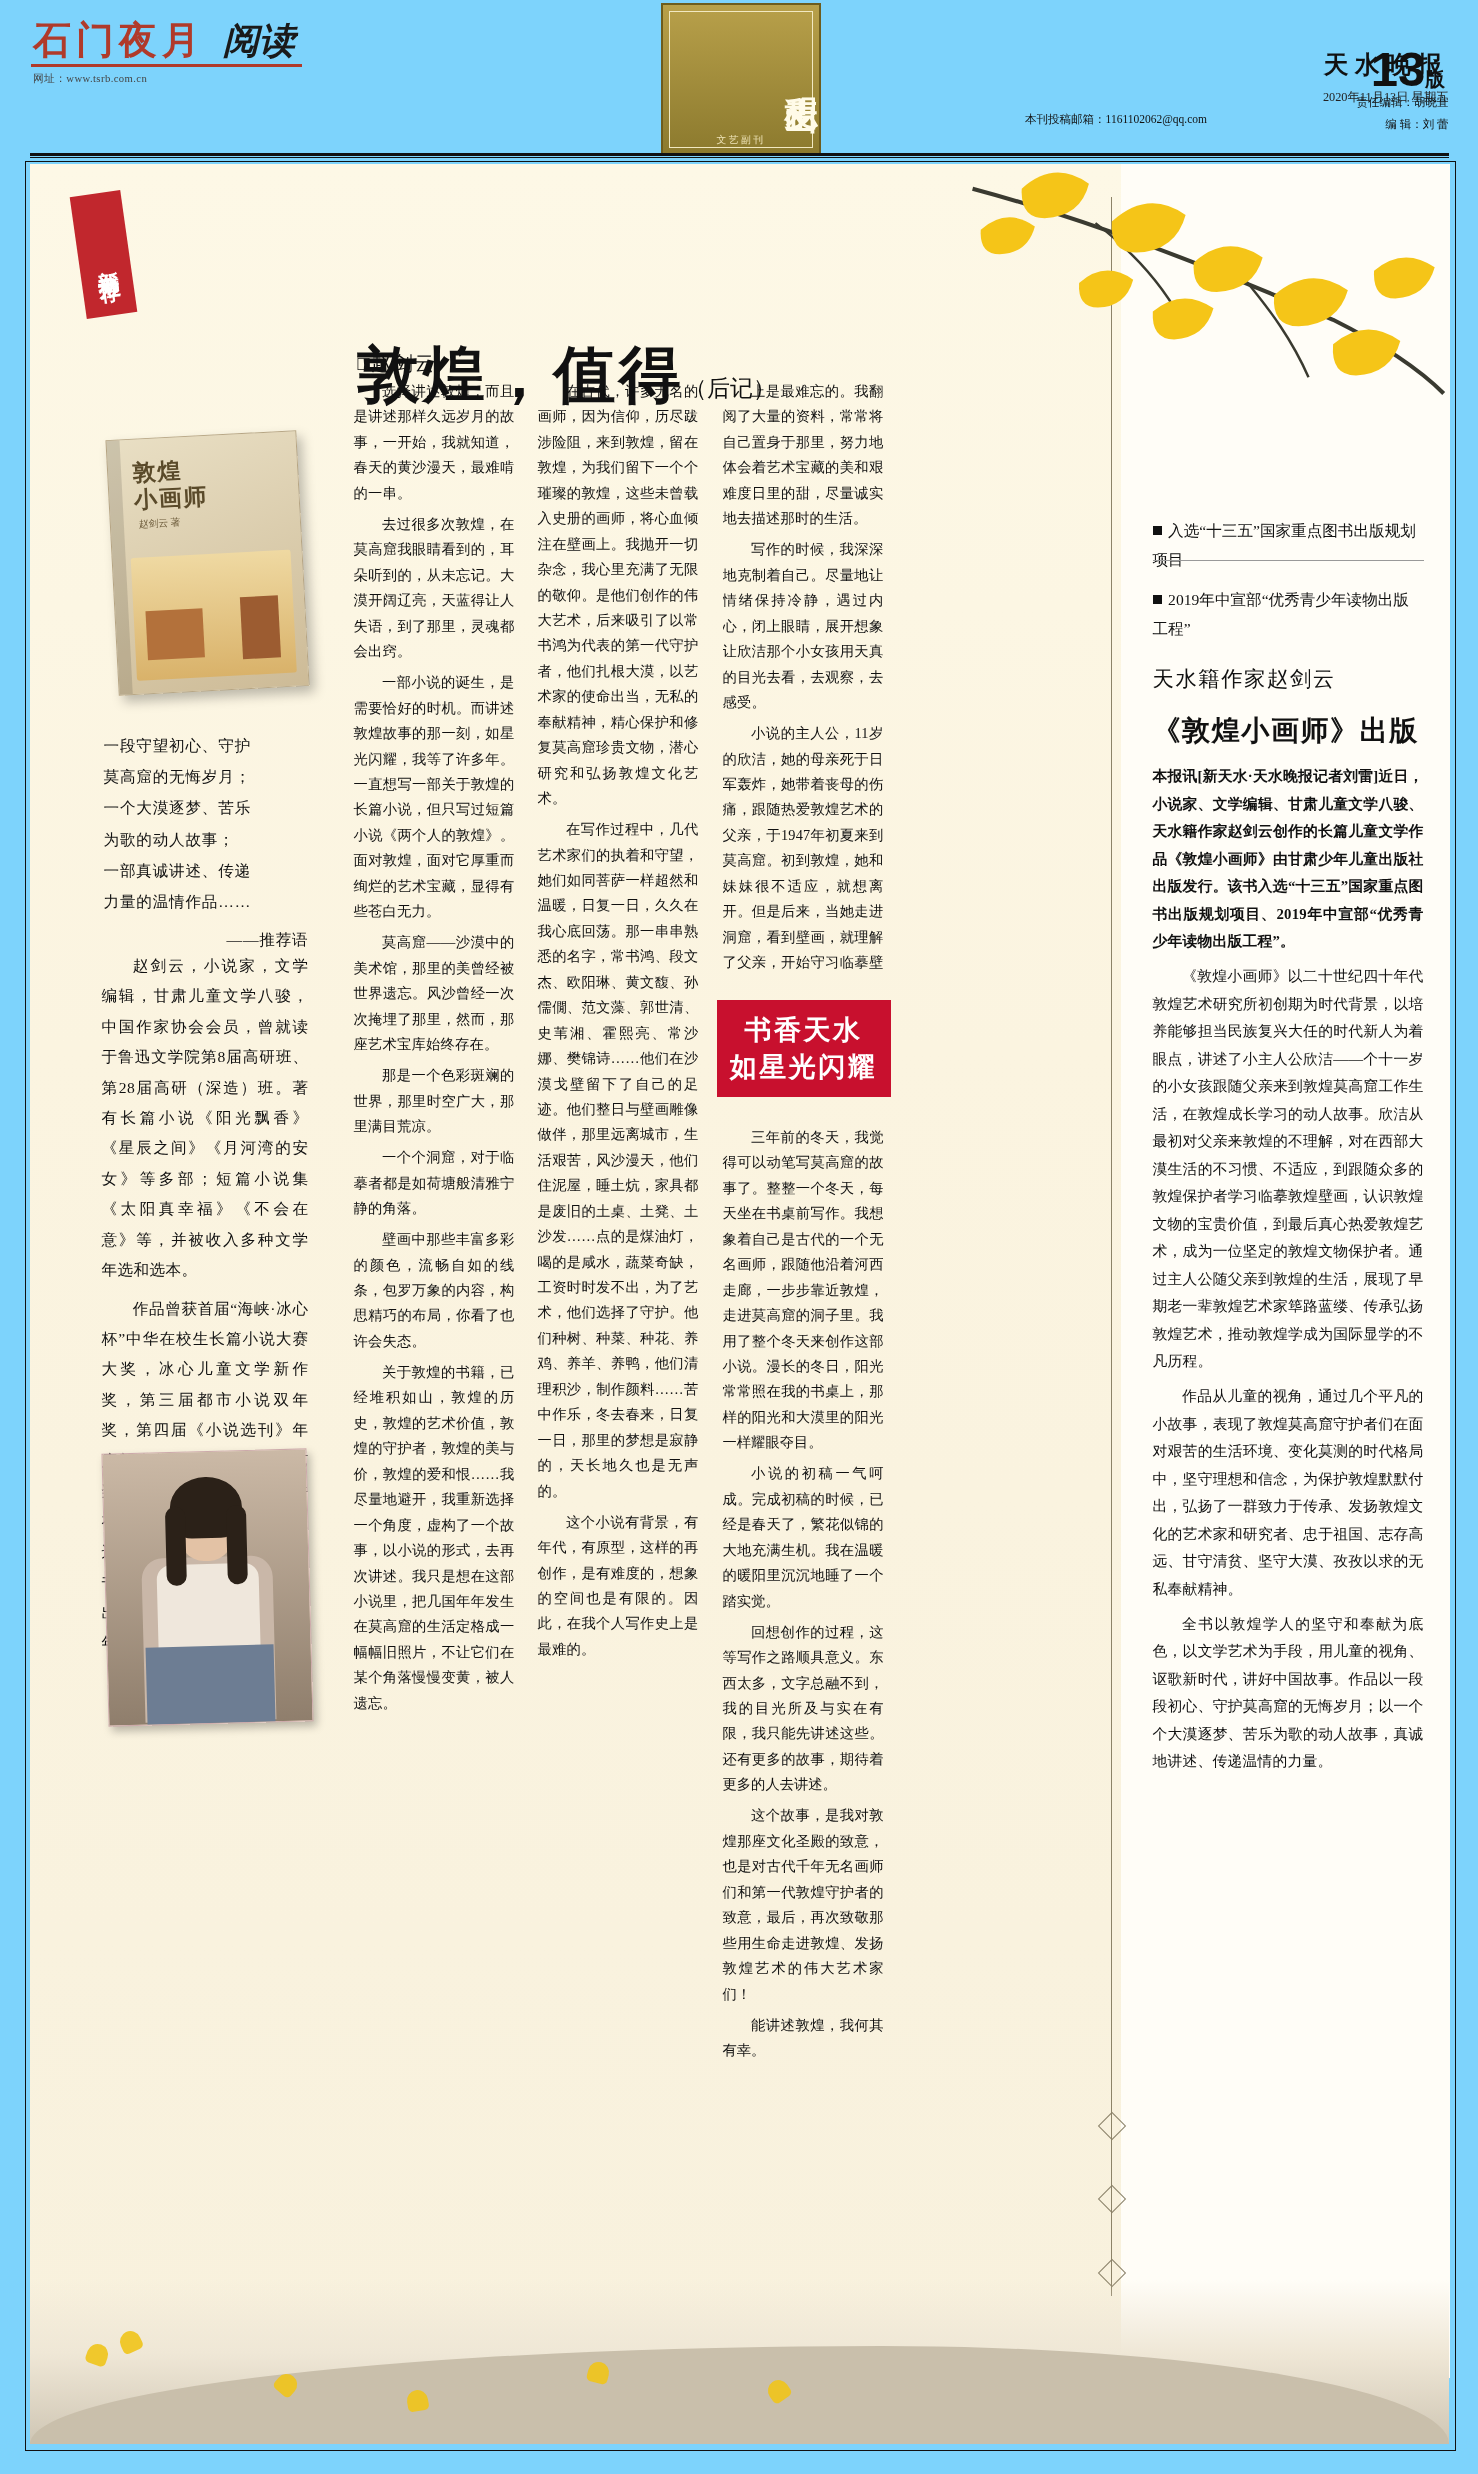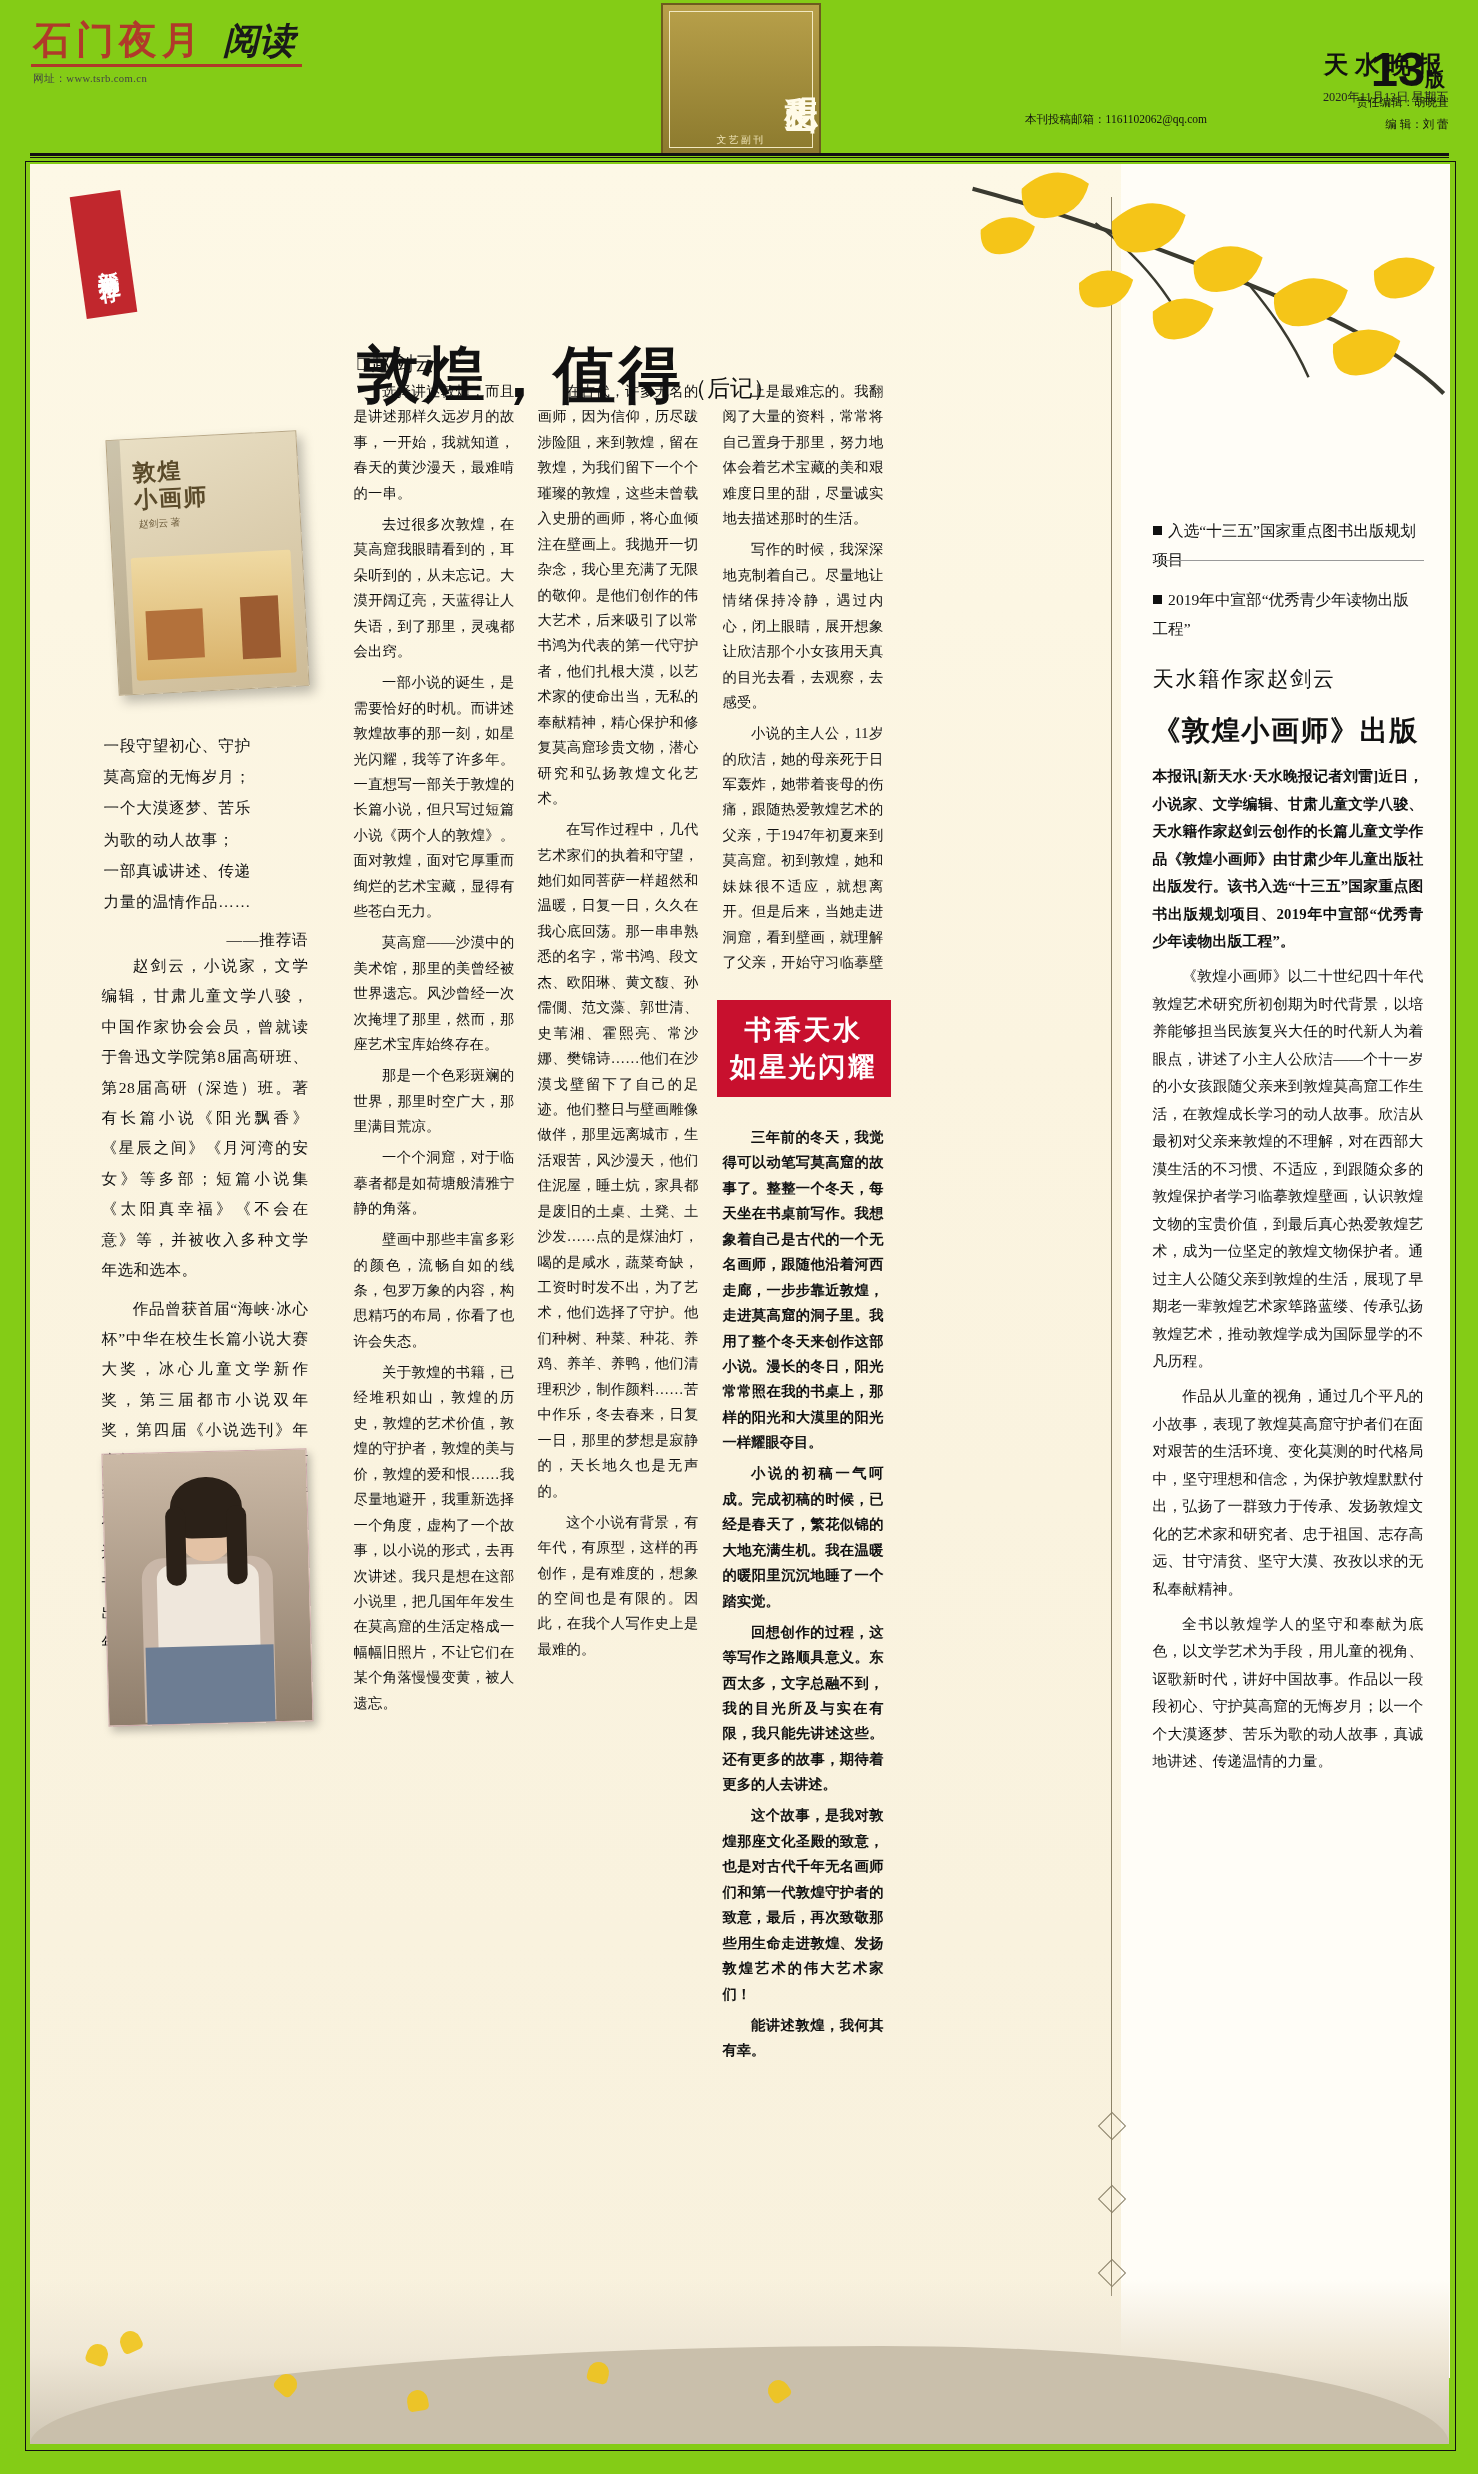--- a/index.html
+++ b/index.html
@@ -4,21 +4,21 @@
 <style>
   html,body{margin:0;padding:0;}
   body{
     width:1478px;height:2475px;
     background:#fffdf6;
     font-family:"Liberation Serif","DejaVu Serif",serif;
     color:#111;
     position:relative;
     overflow:hidden;
   }
-  .page{position:absolute;inset:0;background:#84cc16;padding-left:28px;}
+  .page{position:absolute;inset:0;background:#7dd3fc;padding-left:28px;}
 
   
   .masthead{position:absolute;left:0;top:0;width:1478px;height:156px;}
   .mh-left{position:absolute;left:33px;top:14.8px;width:344px;}
   .mh-title{font-size:38px;letter-spacing:4.9px;color:#b03a2a;font-weight:bold;font-family:"DejaVu Serif",serif;display:inline-block;}
   .mh-sub{display:inline-block;font-size:36px;color:#1a1a1a;margin-left:14.8px;font-weight:bold;font-style:italic;}
   .mh-url{font-size:10.7px;color:#444;margin-top:6.6px;letter-spacing:0.4px;}
   .mh-rule{position:absolute;left:31px;top:64px;width:271px;height:2.5px;background:#b03a2a;}
 
   .mh-stamp{position:absolute;left:661px;top:3.3px;width:156px;height:148px;background:linear-gradient(#b8a04a,#8c7a2e);border:2.5px solid #6d5c1e;}
@@ -91,21 +91,21 @@
   .c2{left:508px;}
   .c3{left:693px;}
   .c4{left:877px;}
 
   
   .redbox{position:absolute;left:687px;top:836px;width:174px;height:97px;background:#c8102e;color:#fff;
           display:flex;align-items:center;justify-content:center;text-align:center;
           font-size:27px;font-weight:bold;letter-spacing:2.5px;line-height:1.35;}
 
   .c3b{position:absolute;left:693px;top:961px;width:161px;font-size:14.3px;line-height:1.78;text-align:justify;}
-  .c3b p{margin:0 0 5.7px;text-indent:2em;font-weight:bold;}
+  .c3b p{margin:0 0 5.7px;text-indent:2em;}
 
   
   .rbullets{position:absolute;left:1123px;top:353px;width:271px;font-size:15.6px;line-height:1.85;color:#111;}
   .rbullets .b{margin-bottom:11.5px;}
   .rbullets .sq{display:inline-block;width:9px;height:9px;background:#111;margin-right:6.6px;vertical-align:0.8px;}
   .rline{position:absolute;left:1123px;width:271px;height:0.8px;background:#999;}
 
   .rtitle1{position:absolute;left:1123px;top:500px;width:271px;font-size:21.3px;letter-spacing:1.6px;color:#111;}
   .rtitle2{position:absolute;left:1123px;top:548px;width:271px;font-size:28px;font-weight:bold;letter-spacing:1.6px;color:#111;}
 

